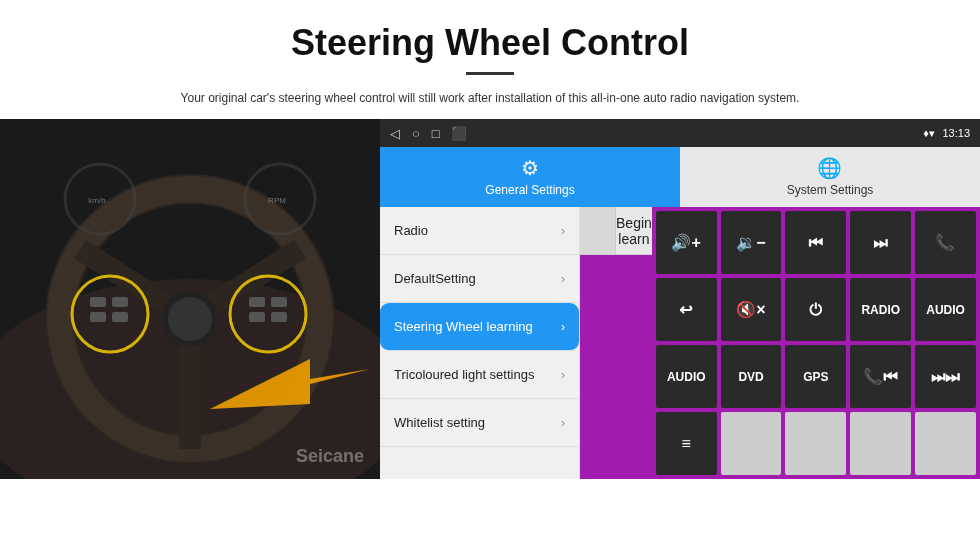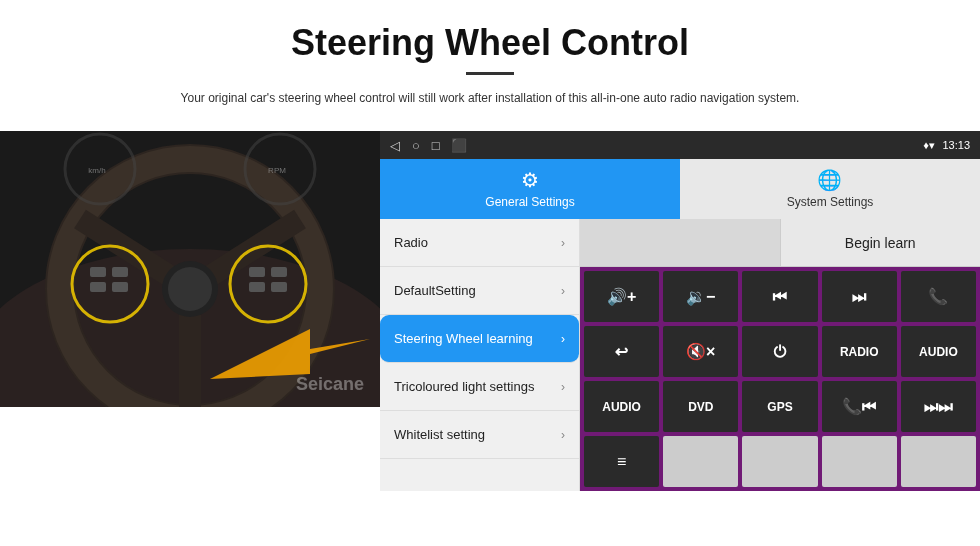--- a/index.html
+++ b/index.html
@@ -9,21 +9,21 @@
       width: 980px;
       min-height: 546px;
       overflow: hidden;
     }
     .page-container {
       width: 980px;
       background: #fff;
     }
     .header-section {
       text-align: center;
-      padding: 22px 60px 24px;
+      padding: 22px 60px 12px;
     }
     .page-title {
       font-size: 36px;
       font-weight: 900;
       color: #111;
       margin-bottom: 8px;
     }
     .title-divider {
       width: 48px;
       height: 3px;
@@ -36,21 +36,21 @@
       line-height: 1.5;
     }
     .content-area {
       display: flex;
       width: 980px;
       height: 360px;
     }
     
     .steering-image {
       width: 380px;
-      height: 276px;
+      height: 360px;
       background: #1a1a1a;
       position: relative;
       overflow: hidden;
       flex-shrink: 0;
     }
     .steering-bg {
       width: 100%;
       height: 100%;
       background: radial-gradient(ellipse at 50% 60%, #3a3a3a 0%, #111 70%);
       display: flex;
@@ -165,23 +165,23 @@
       color: #fff;
     }
     .menu-item-label {
       font-size: 13px;
       line-height: 1.2;
       text-align: left;
     }
     
     .right-panel {
       flex: 1;
-      background: #701a75;
-      display: flex;
-      flex-direction: column;
+      background: #a21caf;
+      display: flex;
+      flex-direction: row;
     }
     
     .top-row {
       display: flex;
       height: 48px;
       border-bottom: 1px solid #ccc;
     }
     .empty-box {
       flex: 1;
       background: #d8d8d8;

